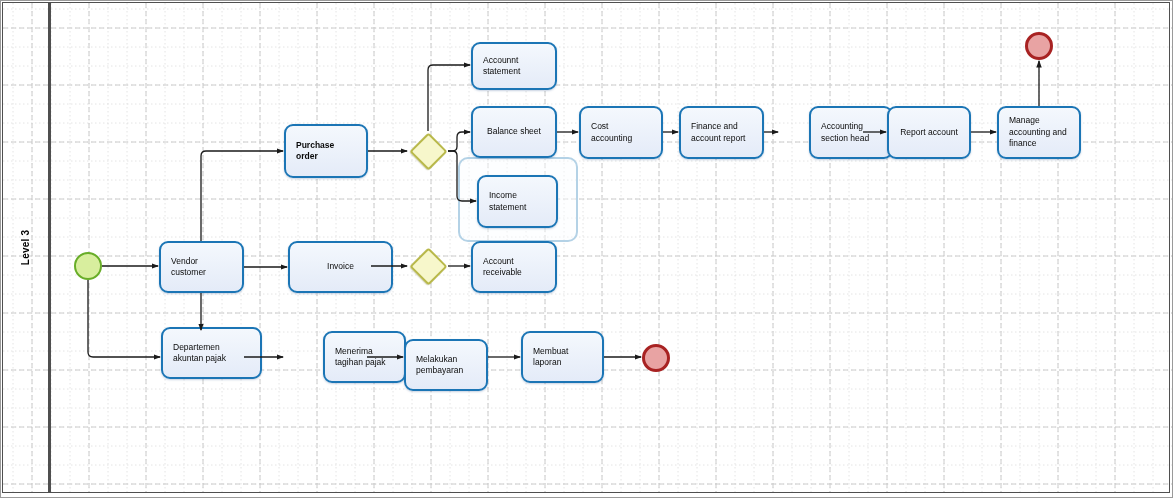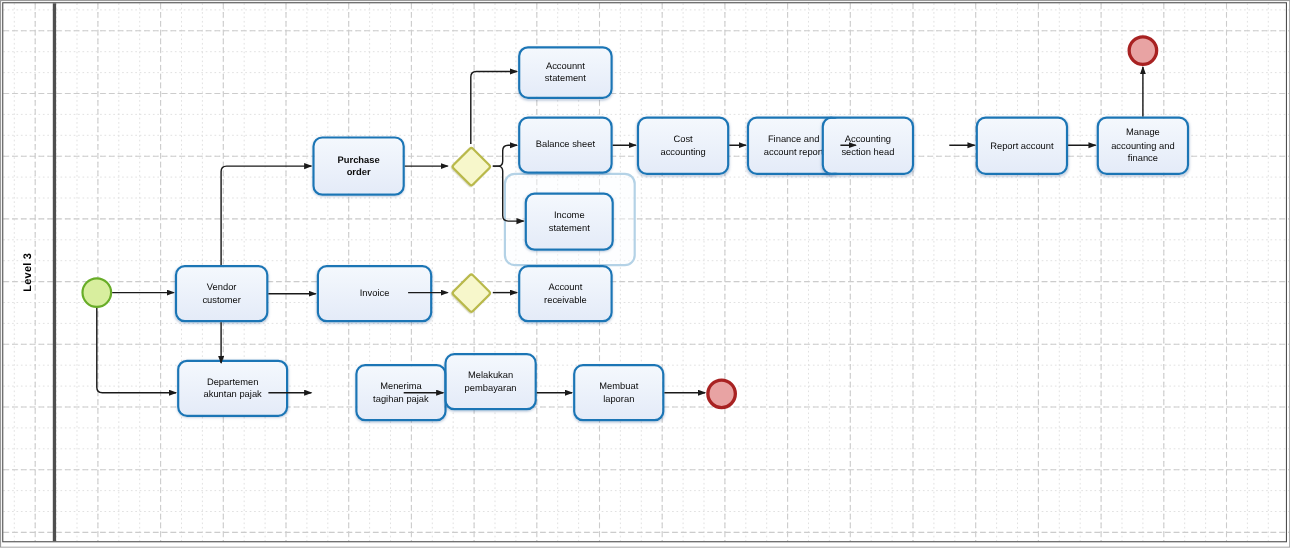--- a/index.html
+++ b/index.html
@@ -23,21 +23,21 @@
   .lane-divider{
     position:absolute;left:47px;top:2px;width:2.5px;height:489px;
     background:#4f4f4f;z-index:5;
   }
   svg.layer{position:absolute;left:0;top:0;pointer-events:none;}
   #grid-layer{z-index:0;}
   #edges-layer{z-index:4;}
   .node{position:absolute;box-sizing:border-box;}
   .task{
     border-radius:9px;border:2px solid #1b75b5;
-    display:flex;align-items:center;justify-content:center;text-align:center;
+    display:flex;align-items:center;justify-content:center;text-align:left;
     font-size:8.5px;line-height:1.35;color:#0a0a0a;padding:2px 10px;
     box-shadow:0 1px 2px rgba(40,80,140,0.25);z-index:2;
   }
   .group-frame{
     border:2px solid #b4d2e6;border-radius:10px;
     background:rgba(250,253,255,0.45);z-index:1;
   }
   .gateway{display:flex;align-items:center;justify-content:center;z-index:2;}
   .gateway .diamond{
     width:27px;height:27px;transform:rotate(45deg);
@@ -203,37 +203,37 @@
       </div>
       <div class="node task" style="left: 470px; top: 240px; width: 86px; height: 52px; border-color: rgb(27, 117, 181); background: linear-gradient(rgb(244, 248, 253), rgb(228, 235, 248));">
         <span>Account receivable</span>
       </div>
       <div class="node task" style="left: 578px; top: 105px; width: 84px; height: 53px; border-color: rgb(27, 117, 181); background: linear-gradient(rgb(244, 248, 253), rgb(228, 235, 248));">
         <span>Cost accounting</span>
       </div>
       <div class="node task" style="left: 678px; top: 105px; width: 85px; height: 53px; border-color: rgb(27, 117, 181); background: linear-gradient(rgb(244, 248, 253), rgb(228, 235, 248));">
         <span>Finance and account report</span>
       </div>
-      <div class="node task" style="left: 746px; top: 105px; width: 84px; height: 53px; border-color: rgb(27, 117, 181); background: linear-gradient(rgb(244, 248, 253), rgb(228, 235, 248));">
+      <div class="node task" style="left: 808px; top: 105px; width: 84px; height: 53px; border-color: rgb(27, 117, 181); background: linear-gradient(rgb(244, 248, 253), rgb(228, 235, 248));">
         <span>Accounting section head</span>
       </div>
       <div class="node task" style="left: 886px; top: 105px; width: 84px; height: 53px; border-color: rgb(27, 117, 181); background: linear-gradient(rgb(244, 248, 253), rgb(228, 235, 248));">
         <span>Report account</span>
       </div>
       <div class="node task" style="left: 996px; top: 105px; width: 84px; height: 53px; border-color: rgb(27, 117, 181); background: linear-gradient(rgb(244, 248, 253), rgb(228, 235, 248));">
         <span>Manage accounting and finance</span>
       </div>
       <div class="node event-circle" style="left: 1024px; top: 31px; width: 28px; height: 28px; background: rgb(232, 163, 163); border: 3.5px solid rgb(168, 34, 34);"></div>
       <div class="node task" style="left: 160px; top: 326px; width: 101px; height: 52px; border-color: rgb(27, 117, 181); background: linear-gradient(rgb(244, 248, 253), rgb(228, 235, 248));">
         <span>Departemen akuntan pajak</span>
       </div>
       <div class="node task" style="left: 283px; top: 330px; width: 83px; height: 52px; border-color: rgb(27, 117, 181); background: linear-gradient(rgb(244, 248, 253), rgb(228, 235, 248)); margin-left: 39px;">
         <span>Menerima tagihan pajak</span>
       </div>
-      <div class="node task" style="left: 403px; top: 320px; width: 84px; height: 52px; border-color: rgb(27, 117, 181); background: linear-gradient(rgb(244, 248, 253), rgb(228, 235, 248));">
+      <div class="node task" style="left: 403px; top: 338px; width: 84px; height: 52px; border-color: rgb(27, 117, 181); background: linear-gradient(rgb(244, 248, 253), rgb(228, 235, 248));">
         <span>Melakukan pembayaran</span>
       </div>
       <div class="node task" style="left: 520px; top: 330px; width: 83px; height: 52px; border-color: rgb(27, 117, 181); background: linear-gradient(rgb(244, 248, 253), rgb(228, 235, 248));">
         <span>Membuat laporan</span>
       </div>
       <div class="node event-circle" style="left: 641px; top: 343px; width: 28px; height: 28px; background: rgb(232, 163, 163); border: 3.5px solid rgb(168, 34, 34);"></div>
     </div>
 
   <svg id="edges-layer" class="layer" width="1173" height="498" xmlns="http://www.w3.org/2000/svg">
     <defs>

